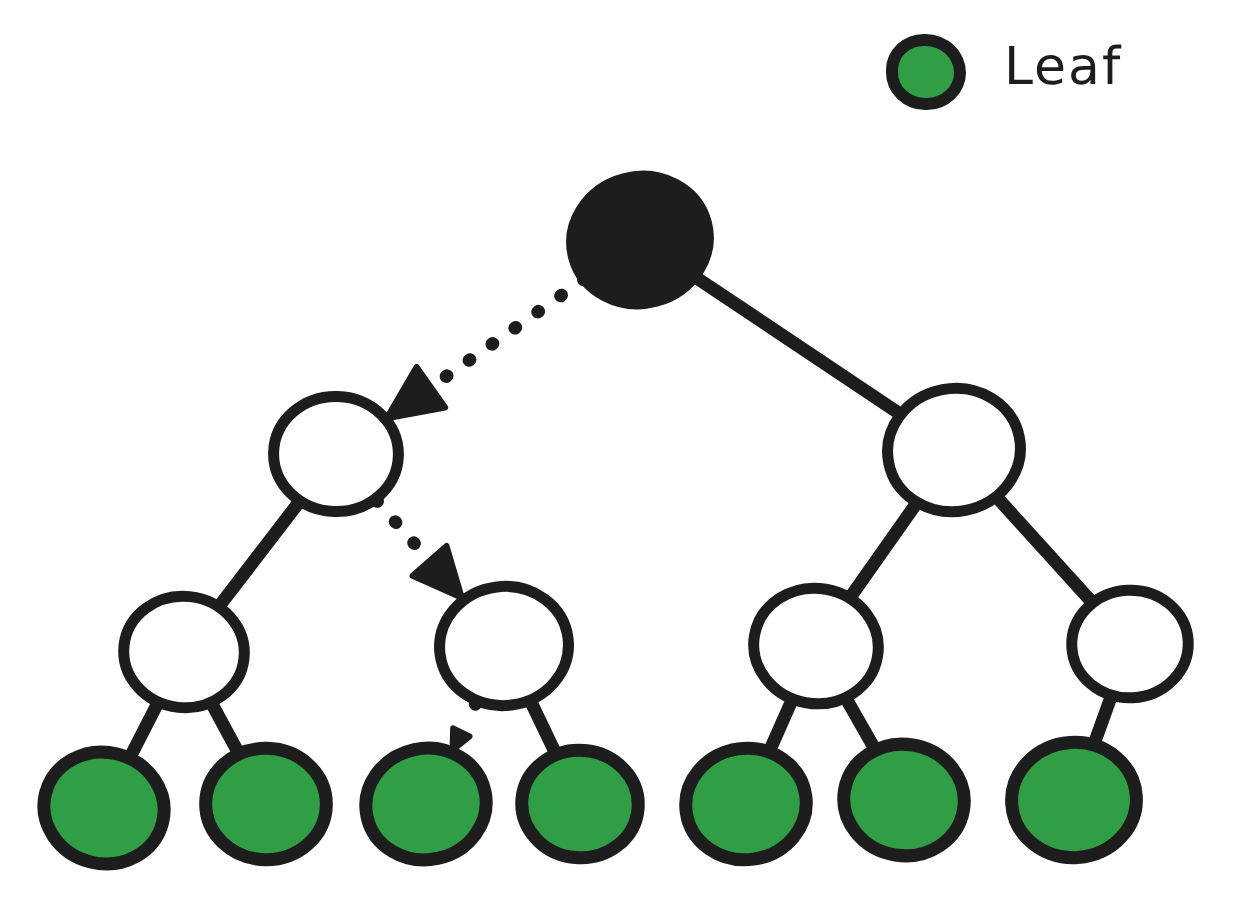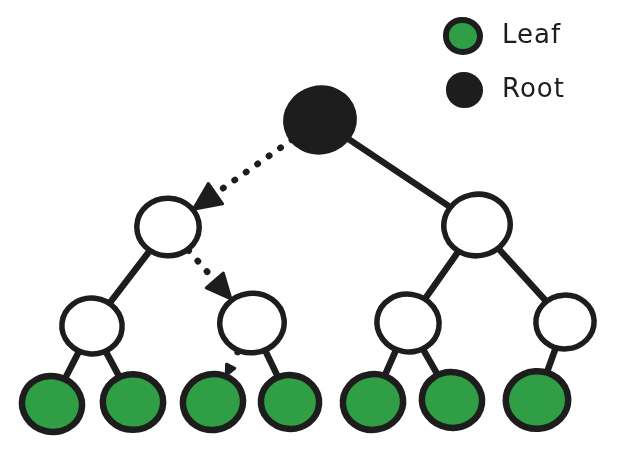--- a/index.html
+++ b/index.html
@@ -64,19 +64,15 @@
       <ellipse cx="373" cy="402" rx="30.16" ry="27.84" transform="rotate(-8 373 402)" fill="#2f9e44" stroke="#1d1d1d" stroke-width="6.5" data-name="tree-node-leaf-5"></ellipse>
       <ellipse cx="452" cy="400" rx="30.16" ry="27.84" transform="rotate(9 452 400)" fill="#2f9e44" stroke="#1d1d1d" stroke-width="6.5" data-name="tree-node-leaf-6"></ellipse>
       <ellipse cx="537" cy="400" rx="31.200000000000003" ry="28.799999999999997" transform="rotate(-4 537 400)" fill="#2f9e44" stroke="#1d1d1d" stroke-width="6.5" data-name="tree-node-leaf-7"></ellipse>
     </svg>
 
   <div class="legend" data-name="legend">
     <div class="legend-row" data-name="legend-item-leaf">
       <span class="swatch" data-name="leaf-swatch-icon"></span>
       <span class="legend-label" data-name="legend-label-leaf">Leaf</span>
     </div>
-    <div class="legend-row" data-name="legend-item-root">
-      <span class="swatch" data-name="root-swatch-icon"></span>
-      <span class="legend-label" data-name="legend-label-root">Root</span>
-    </div>
   </div>
 
 </div>
 
 </body></html>

